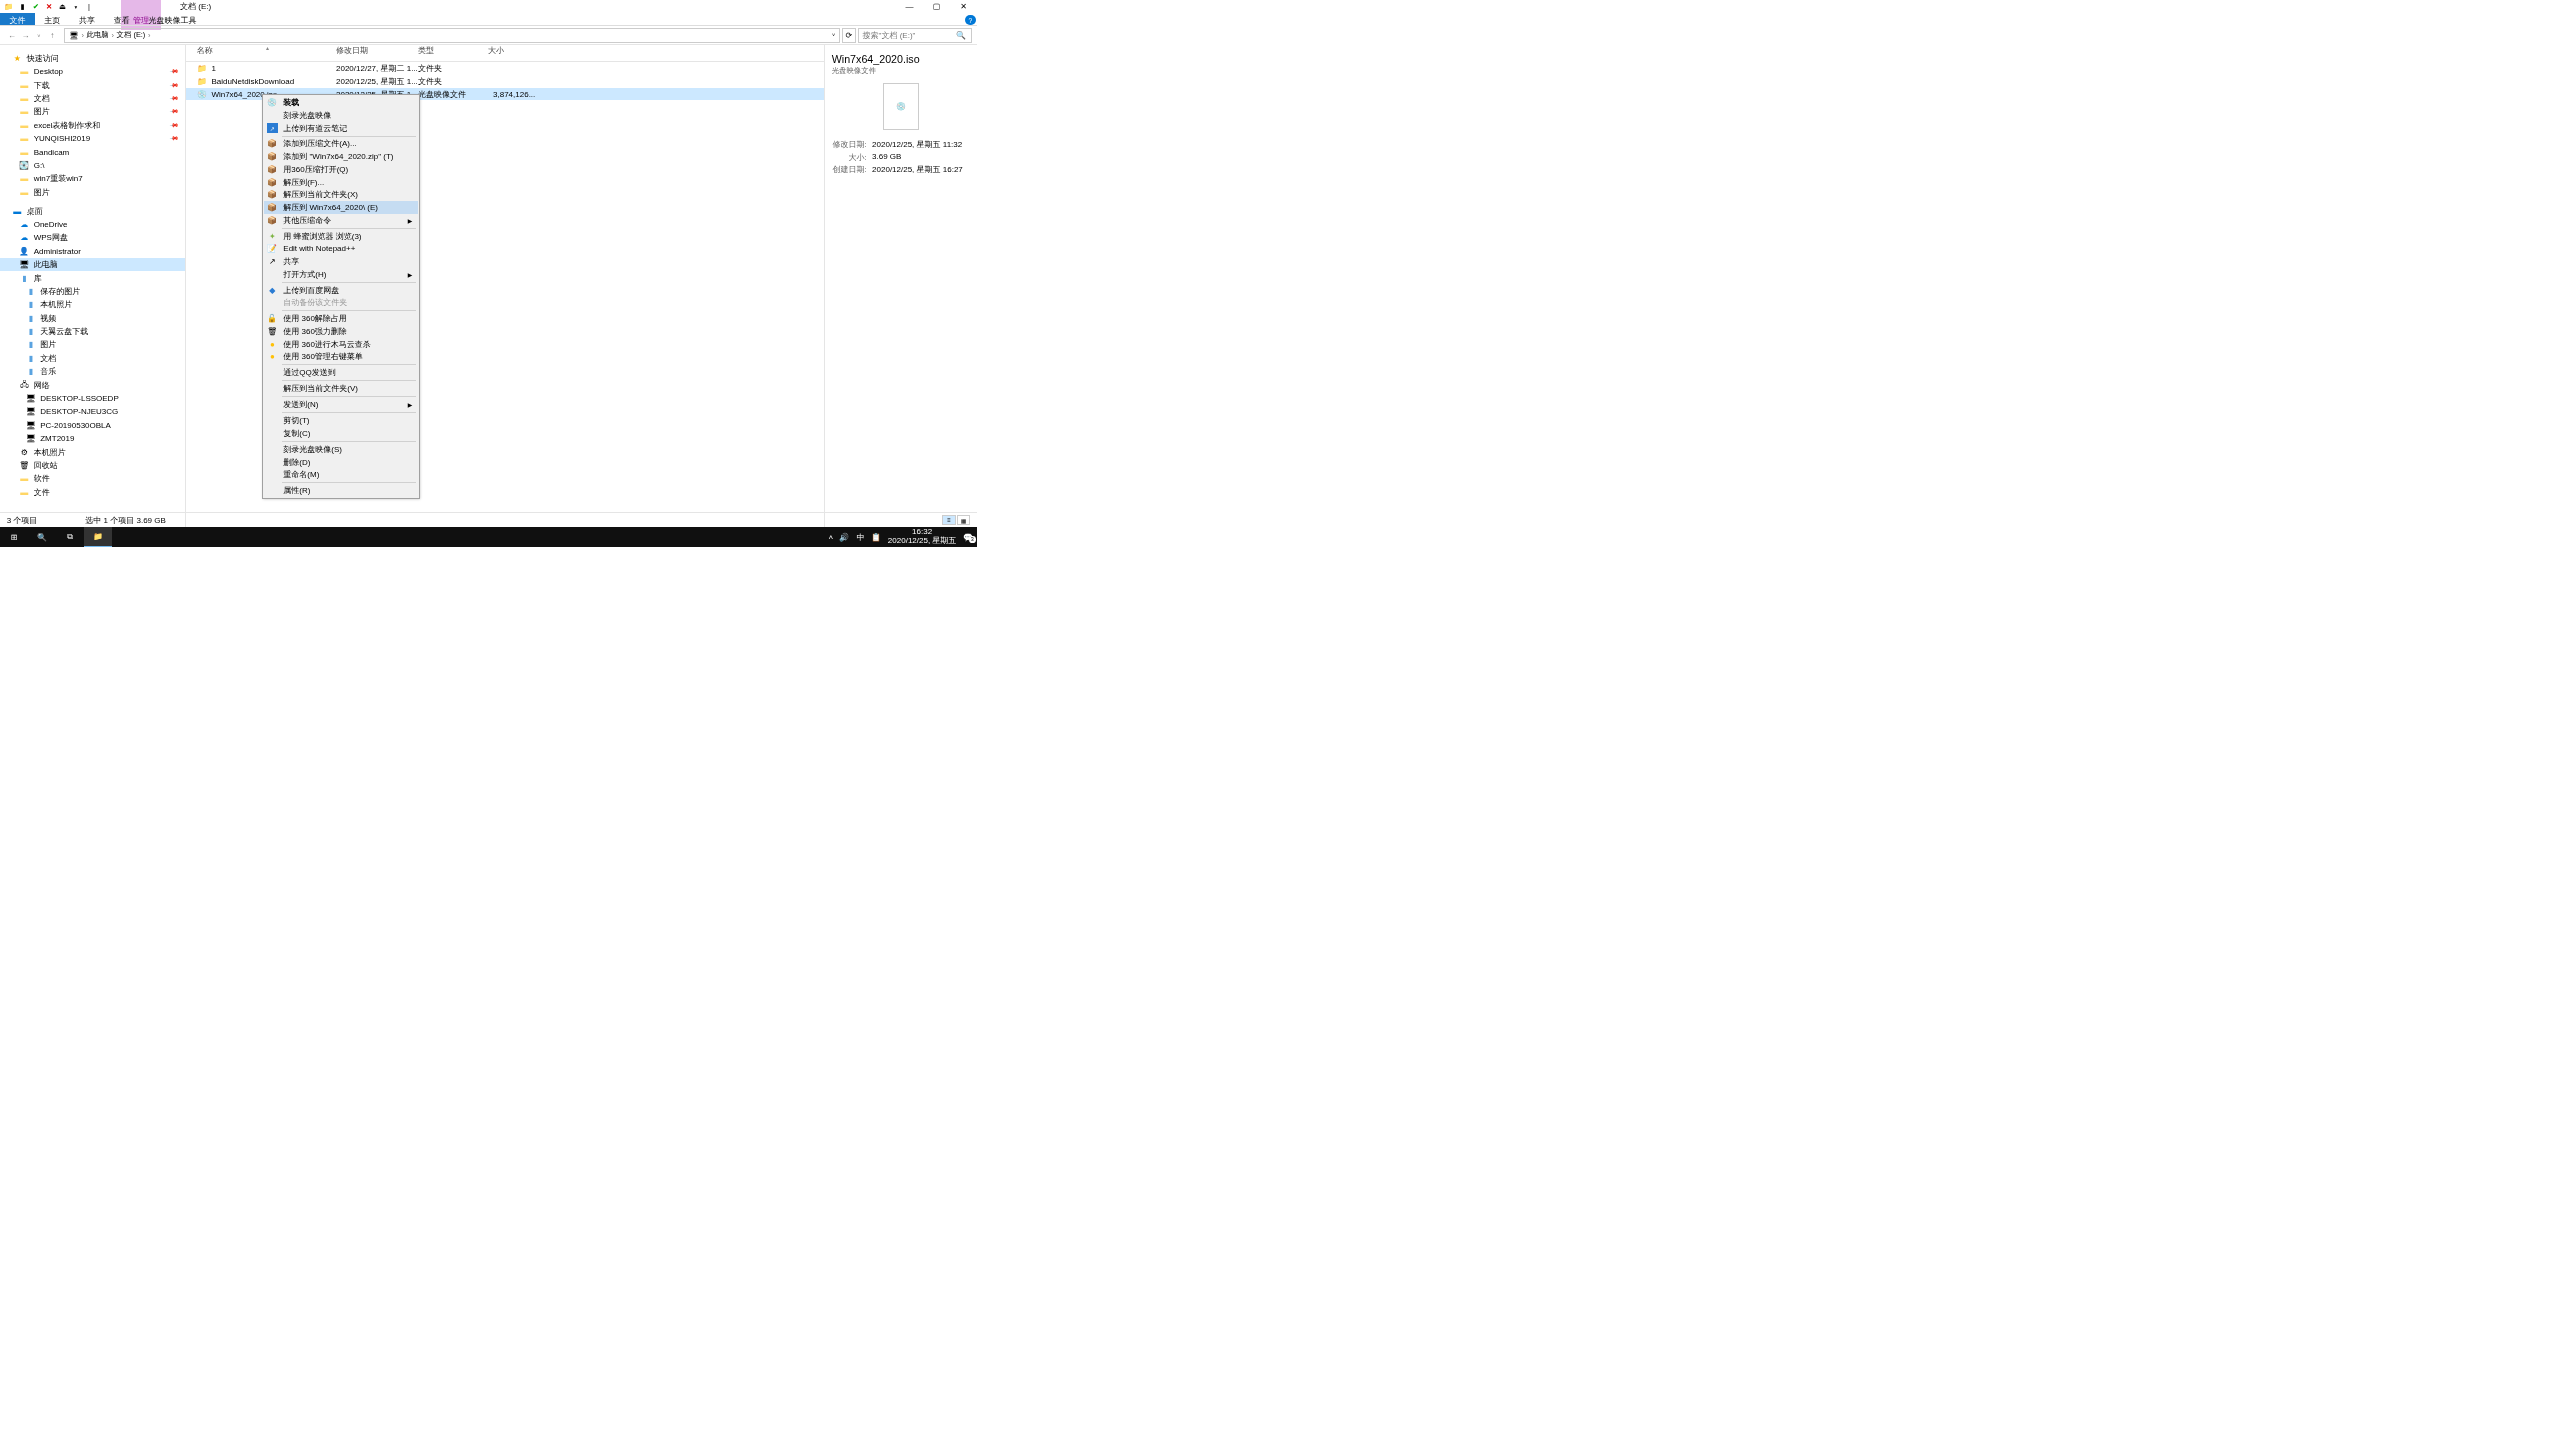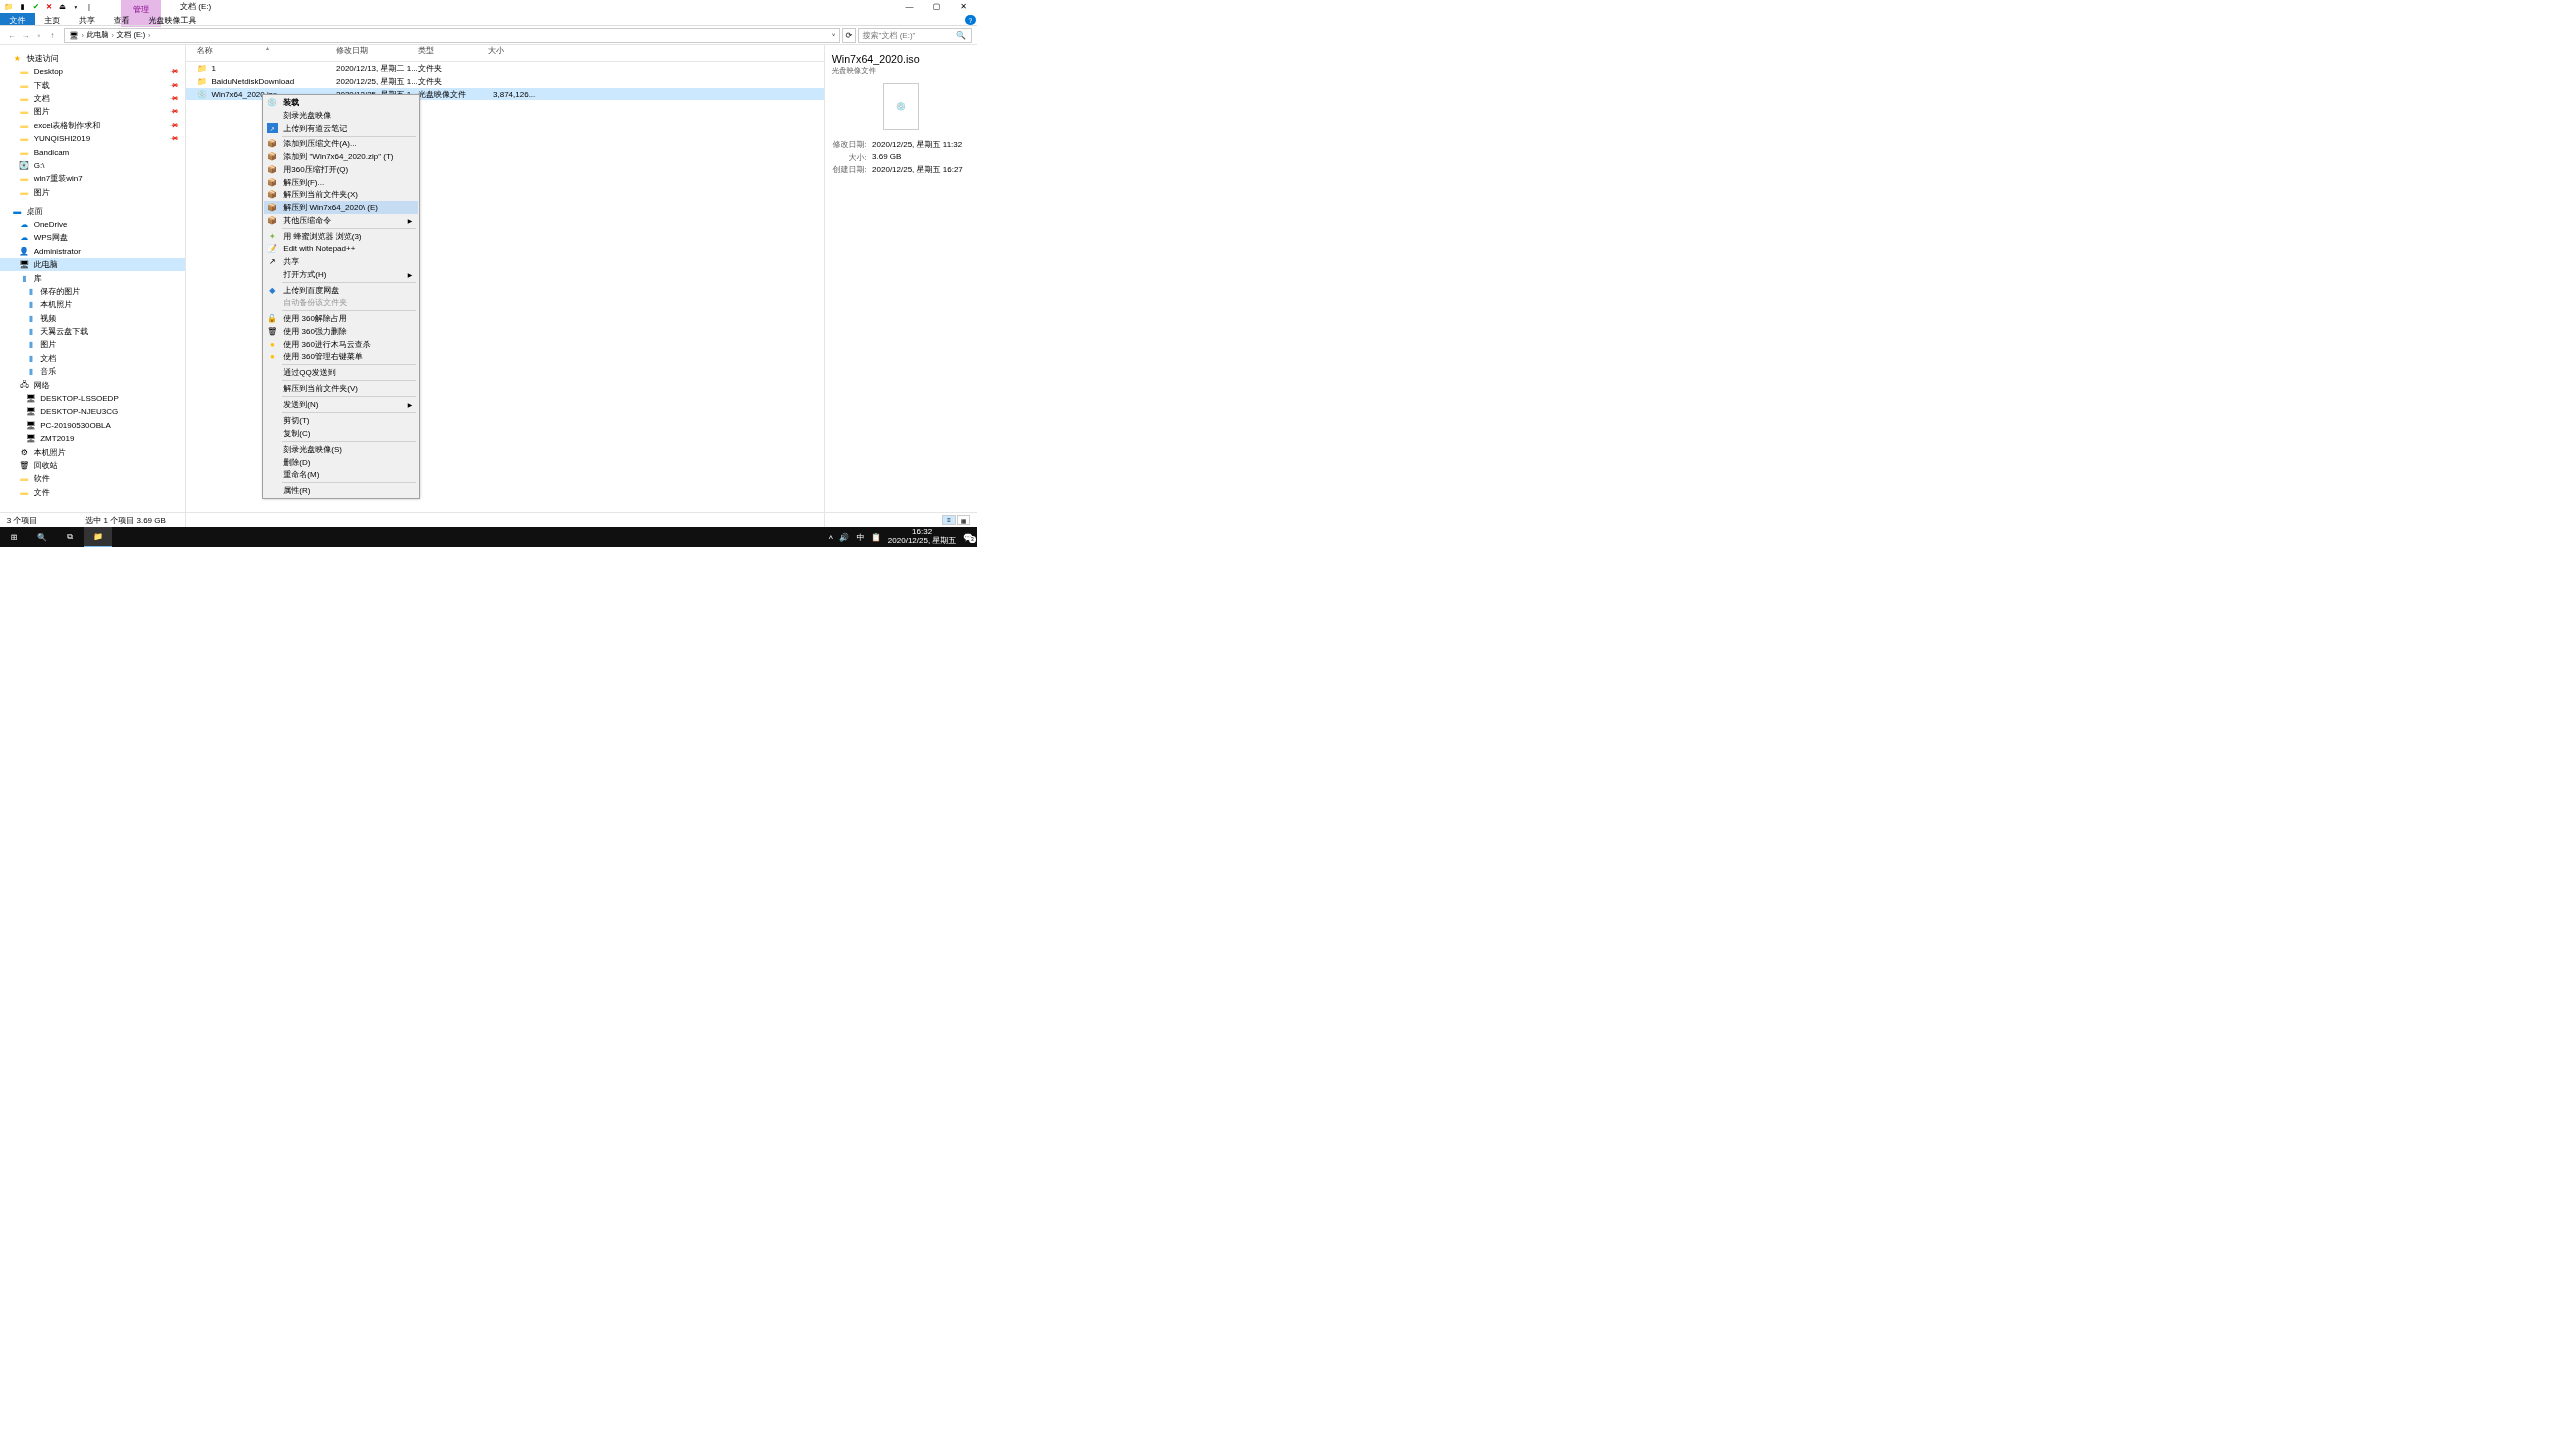--- a/index.html
+++ b/index.html
@@ -1,20 +1,20 @@
 <!DOCTYPE html>
 <html><head>
 <meta charset="utf-8">
 <style>
 *{margin:0;padding:0;box-sizing:border-box;font-family:"Microsoft YaHei","Segoe UI",sans-serif;font-size:8px;}
 body{width:977px;height:547px;background:#fff;overflow:hidden;position:relative;}
 .titlebar{height:27px;display:flex;align-items:flex-start;background:#fff;position:relative;}
 .qat{display:flex;align-items:center;height:13.4px;padding:1.3px 2.7px;}
 .qat span{width:10.7px;height:10.7px;margin:0 1.3px;display:flex;align-items:center;justify-content:center;font-size:7.4px;}
-.tab-mgr{position:absolute;left:121px;top:0;background:#e5b8e8;padding:4px 12px;height:27px;color:#8b008b;}
+.tab-mgr{position:absolute;left:121px;top:0;background:#e5b8e8;padding:15px 12px;height:27px;color:#8b008b;}
 .title-txt{position:absolute;left:180px;top:1.3px;font-size:8px;}
 .winctrl{position:absolute;right:0;top:0;display:flex;}
 .winctrl div{width:27px;height:13.4px;display:flex;align-items:center;justify-content:center;font-size:8px;}
 .help{position:absolute;right:1.3px;top:14.8px;width:10.7px;height:10.7px;background:#0078d7;border-radius:50%;color:#fff;display:flex;align-items:center;justify-content:center;font-size:6.7px;}
 .ribbon{height:12.7px;display:flex;border-bottom:0.7px solid #ddd;position:absolute;top:13.4px;left:0;right:0;}
 .ribbon div{padding:1.3px 9.4px;font-size:8px;}
 .ribbon .active{background:#1979ca;color:#fff;}
 .addrbar{position:absolute;top:27px;left:0;right:0;height:18px;display:flex;align-items:center;border-bottom:0.7px solid #e5e5e5;padding:0 5.4px;}
 .navbtn{width:13.4px;text-align:center;color:#777;}
 .crumbs{flex:1;display:flex;align-items:center;gap:2.7px;margin-left:5.4px;border:0.7px solid #ccc;height:14.8px;padding:0 4px;}
@@ -272,21 +272,21 @@
         <div class="c-name">名称</div>
         <div class="c-mod">修改日期</div>
         <div class="c-type">类型</div>
         <div class="c-size">大小</div>
       </div>
       <div class="row">
         <div class="c-name">
             <span class="fico folder-ico">📁</span>
             <span>1</span>
           </div>
-        <div class="c-mod">2020/12/13, 星期二 1...</div>
+        <div class="c-mod">2020/12/27, 星期二 1...</div>
         <div class="c-type">文件夹</div>
         <div class="c-size"></div>
       </div>
       <div class="row">
         <div class="c-name">
             <span class="fico folder-ico">📁</span>
             <span>BaiduNetdiskDownload</span>
           </div>
         <div class="c-mod">2020/12/25, 星期五 1...</div>
         <div class="c-type">文件夹</div>

